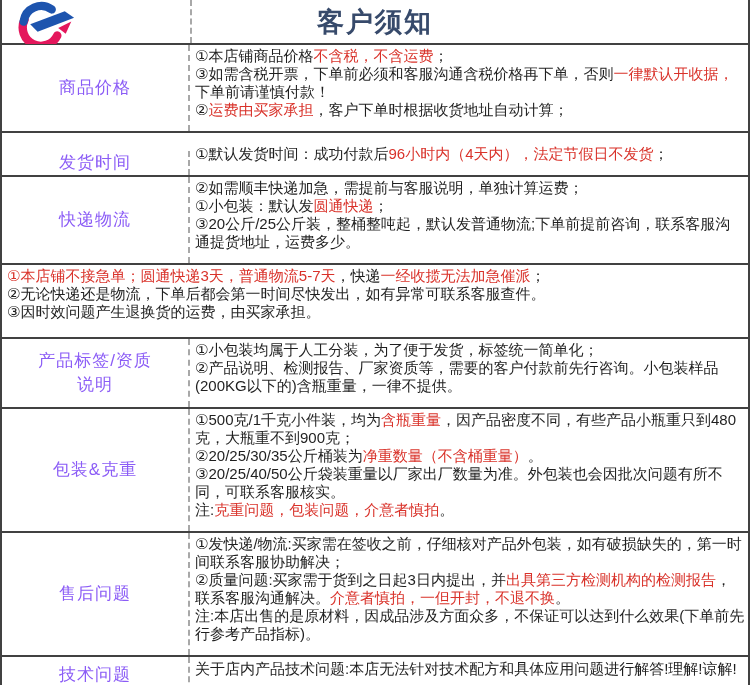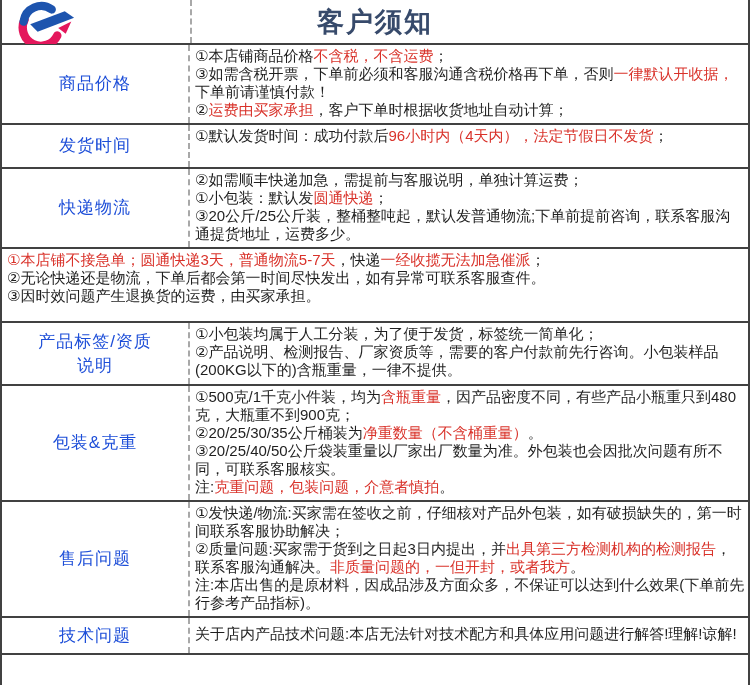--- a/index.html
+++ b/index.html
@@ -21,28 +21,28 @@
   }
   .row{
     display:flex;align-items:stretch;
     border-bottom:2px solid var(--border);
     flex:0 0 auto;
   }
   .label-cell{
     width:188px;flex:0 0 188px;
     display:flex;align-items:center;justify-content:center;
     text-align:center;
-    font-size:17px;letter-spacing:1px;color:#1d4ed8;
+    font-size:17px;letter-spacing:1px;color:#8b5cf6;
     white-space:pre-line;line-height:24px;
     border-right:2px dashed var(--divider);
   }
   .content-cell{
     flex:1 1 auto;min-width:0;
     display:flex;flex-direction:column;justify-content:flex-start;
-    padding:2px 3px 4px 5px;
+    padding:2px 3px 12px 5px;
     font-size:15px;line-height:18px;
   }
   .row:last-child .content-cell{justify-content:center;padding-top:0;}
   .line{display:block;}
   .seg-red{color:var(--red);}
   
   .header{
     position:relative;height:45px;flex:0 0 45px;
     border-bottom:2px solid var(--border);
     display:flex;align-items:center;justify-content:center;
@@ -76,21 +76,21 @@
 
     <div class="row" style="min-height: 78px;">
       <div class="label-cell">商品价格</div>
       <div class="content-cell">
         <div class="line"><span>①本店铺商品价格</span><span class="seg-red">不含税，不含运费</span><span>；</span></div>
         <div class="line"><span>③如需含税开票，下单前必须和客服沟通含税价格再下单，否则</span><span class="seg-red">一律默认开收据，</span><span>下单前请谨慎付款！</span></div>
         <div class="line"><span>②</span><span class="seg-red">运费由买家承担</span><span>，客户下单时根据收货地址自动计算；</span></div>
       </div>
     </div>
 
-    <div class="row" style="min-height: 44px;">
+    <div class="row" style="min-height: 44px; align-items: flex-end;">
       <div class="label-cell">发货时间</div>
       <div class="content-cell">
         <div class="line"><span>①默认发货时间：成功付款后</span><span class="seg-red">96小时内（4天内），法定节假日不发货</span><span>；</span></div>
       </div>
     </div>
 
     <div class="row" style="min-height: 77px;">
       <div class="label-cell">快递物流</div>
       <div class="content-cell">
         <div class="line"><span>②如需顺丰快递加急，需提前与客服说明，单独计算运费；</span></div>
@@ -124,21 +124,21 @@
         <div class="line"><span>③20/25/40/50公斤袋装重量以厂家出厂数量为准。外包装也会因批次问题有所不同，可联系客服核实。</span></div>
         <div class="line"><span>注:</span><span class="seg-red">克重问题，包装问题，介意者慎拍</span><span>。</span></div>
       </div>
     </div>
 
 
     <div class="row" style="min-height: 108px;">
       <div class="label-cell">售后问题</div>
       <div class="content-cell">
         <div class="line"><span>①发快递/物流:买家需在签收之前，仔细核对产品外包装，如有破损缺失的，第一时间联系客服协助解决；</span></div>
-        <div class="line"><span>②质量问题:买家需于货到之日起3日内提出，并</span><span class="seg-red">出具第三方检测机构的检测报告</span><span>，联系客服沟通解决。</span><span class="seg-red">非质量问题的，一但开封，或者我方</span><span>。</span></div>
+        <div class="line"><span>②质量问题:买家需于货到之日起3日内提出，并</span><span class="seg-red">出具第三方检测机构的检测报告</span><span>，联系客服沟通解决。</span><span class="seg-red">介意者慎拍，一但开封，不退不换</span><span>。</span></div>
         <div class="line"><span>注:本店出售的是原材料，因成品涉及方面众多，不保证可以达到什么效果(下单前先行参考产品指标)。</span></div>
       </div>
     </div>
 
     <div class="row" style="min-height: 37px;">
       <div class="label-cell">技术问题</div>
       <div class="content-cell">
         <div class="line"><span>关于店内产品技术问题:本店无法针对技术配方和具体应用问题进行解答!理解!谅解!</span></div>
       </div>
     </div>

